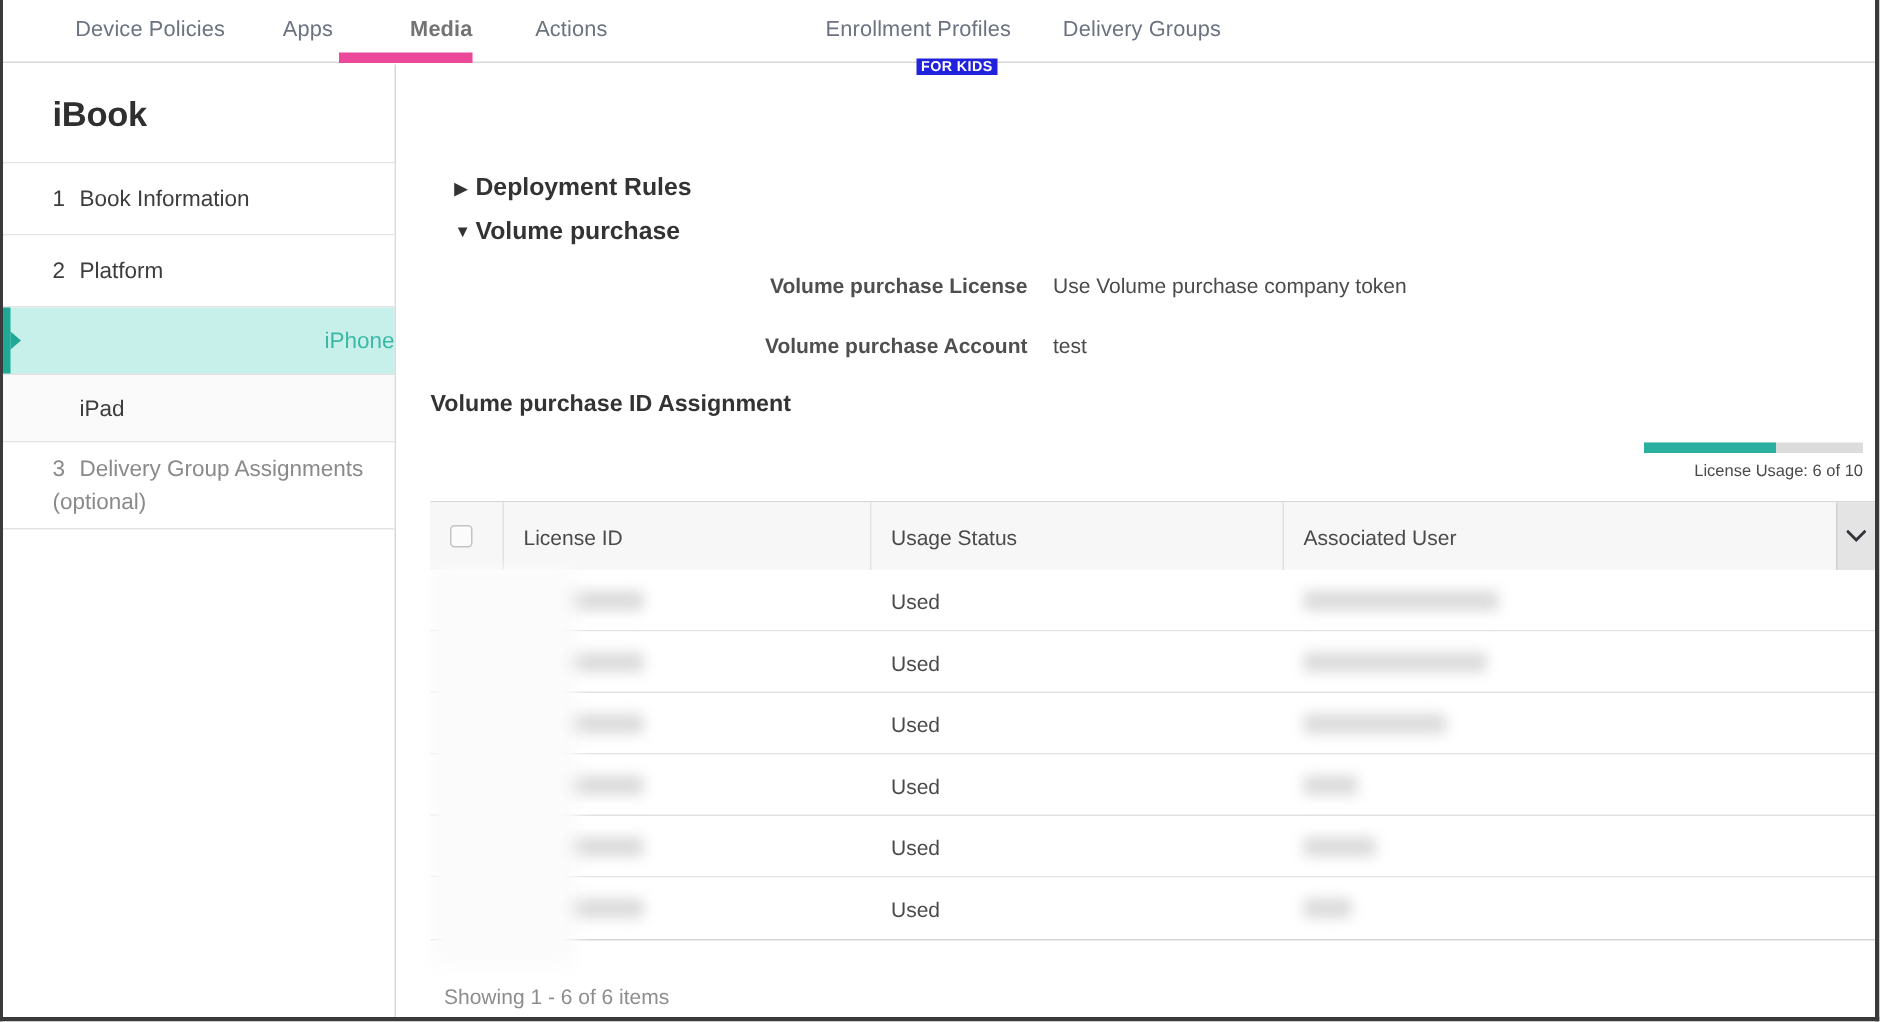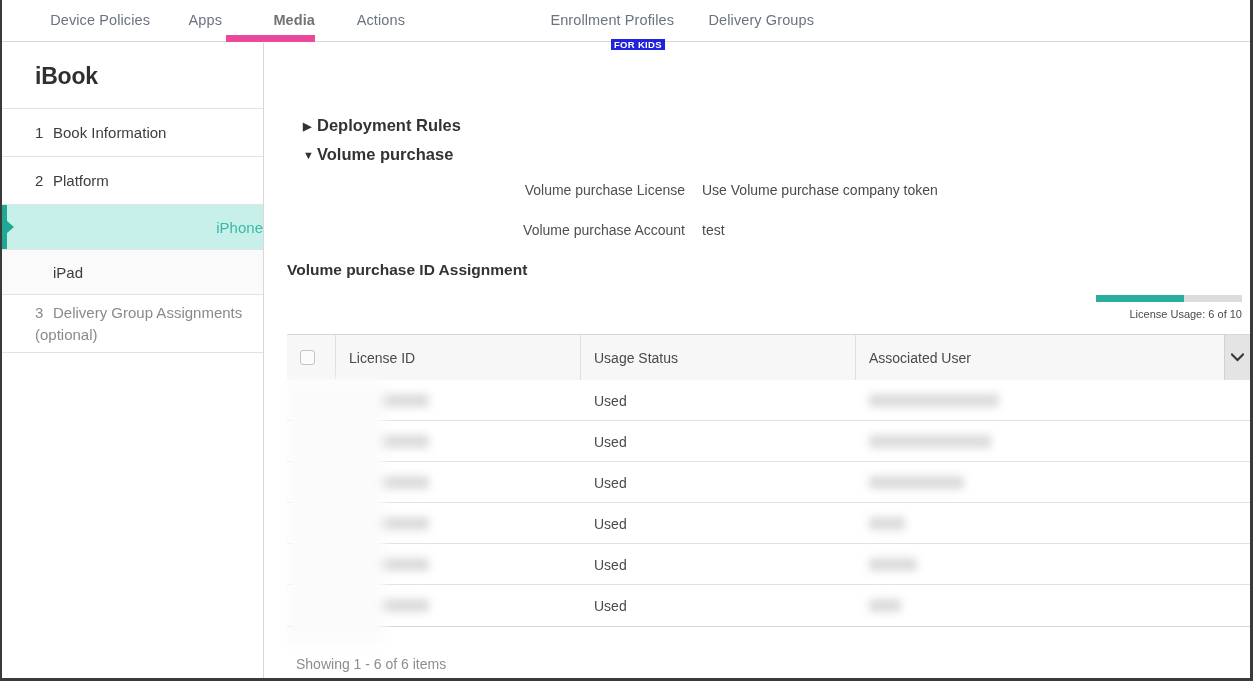--- a/index.html
+++ b/index.html
@@ -227,21 +227,21 @@
     left: 0;
     font-size: 14px;
     white-space: nowrap;
   }
   .field-row .flabel {
     position: absolute;
     right: 0;
     top: 0;
     width: 400px;
     text-align: right;
-    font-weight: normal;
+    font-weight: bold;
     color: #4f4f4f;
   }
   .field-row .fvalue {
     position: absolute;
     left: 437px;
     top: 0;
     color: #4a4a4a;
   }
   #row-license { top: 139px; width: 420px; }
   #row-account { top: 179px; width: 420px; }

